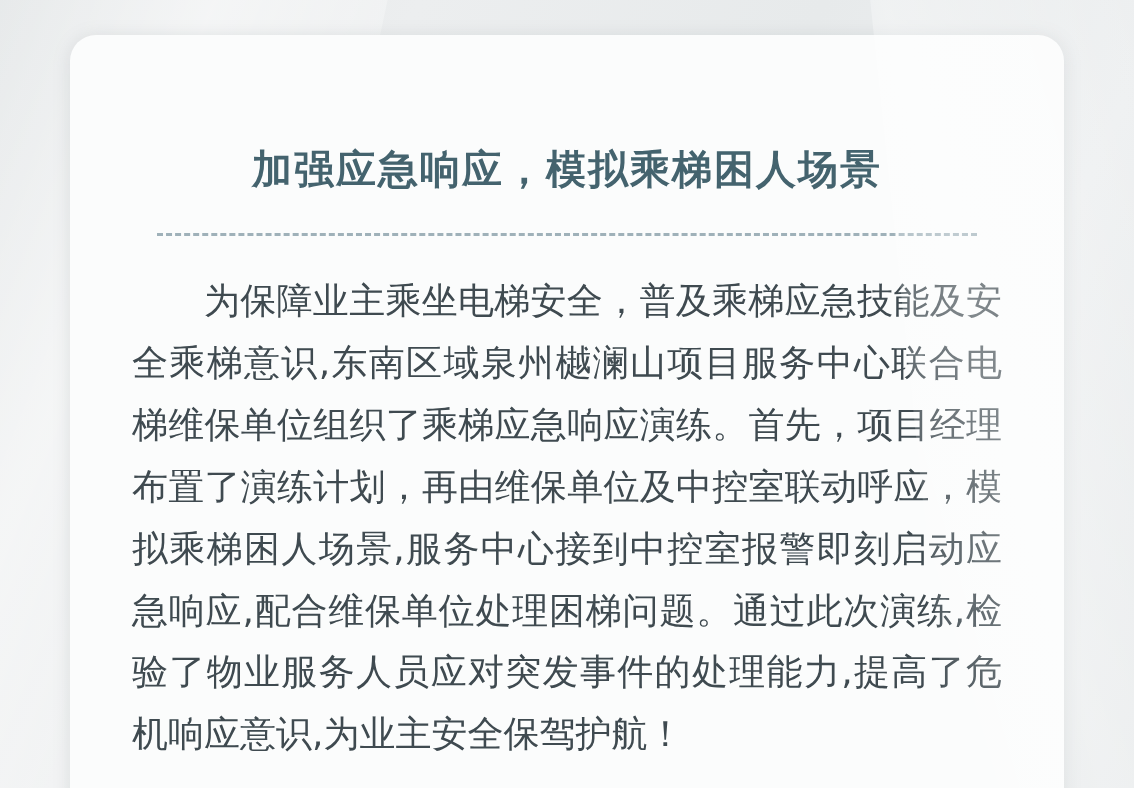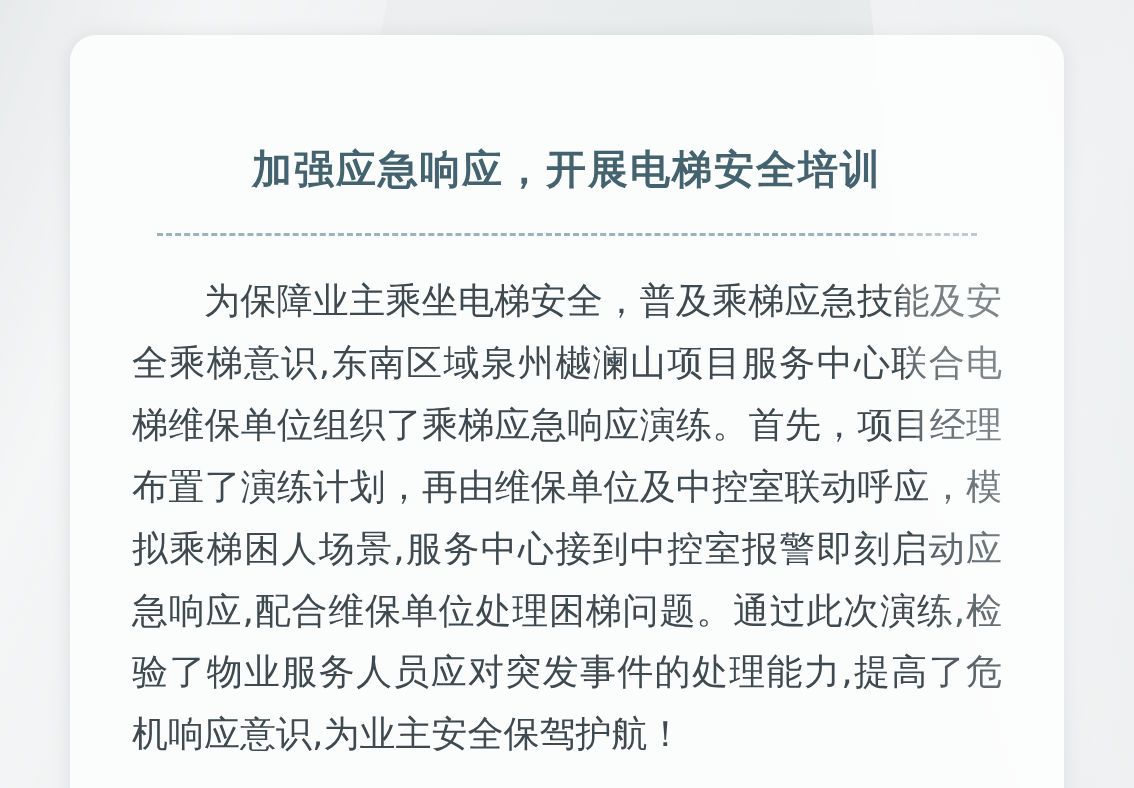--- a/index.html
+++ b/index.html
@@ -90,17 +90,17 @@
     text-indent: 2em;
     font-family: "DejaVu Sans", "Liberation Sans", sans-serif;
     word-break: break-all;
   }
 </style>
 </head>
 <body>
 
 <div class="page">
   <div class="card">
-    <h1 class="title">加强应急响应，开展电梯安全培训</h1>
+    <h1 class="title">加强应急响应，模拟乘梯困人场景</h1>
     <div class="divider"></div>
     <p class="body-text">为保障业主乘坐电梯安全，普及乘梯应急技能及安全乘梯意识,东南区域泉州樾澜山项目服务中心联合电梯维保单位组织了乘梯应急响应演练。首先，项目经理布置了演练计划，再由维保单位及中控室联动呼应，模拟乘梯困人场景,服务中心接到中控室报警即刻启动应急响应,配合维保单位处理困梯问题。通过此次演练,检验了物业服务人员应对突发事件的处理能力,提高了危机响应意识,为业主安全保驾护航！</p>
   </div>
 </div>
 
 </body></html>

